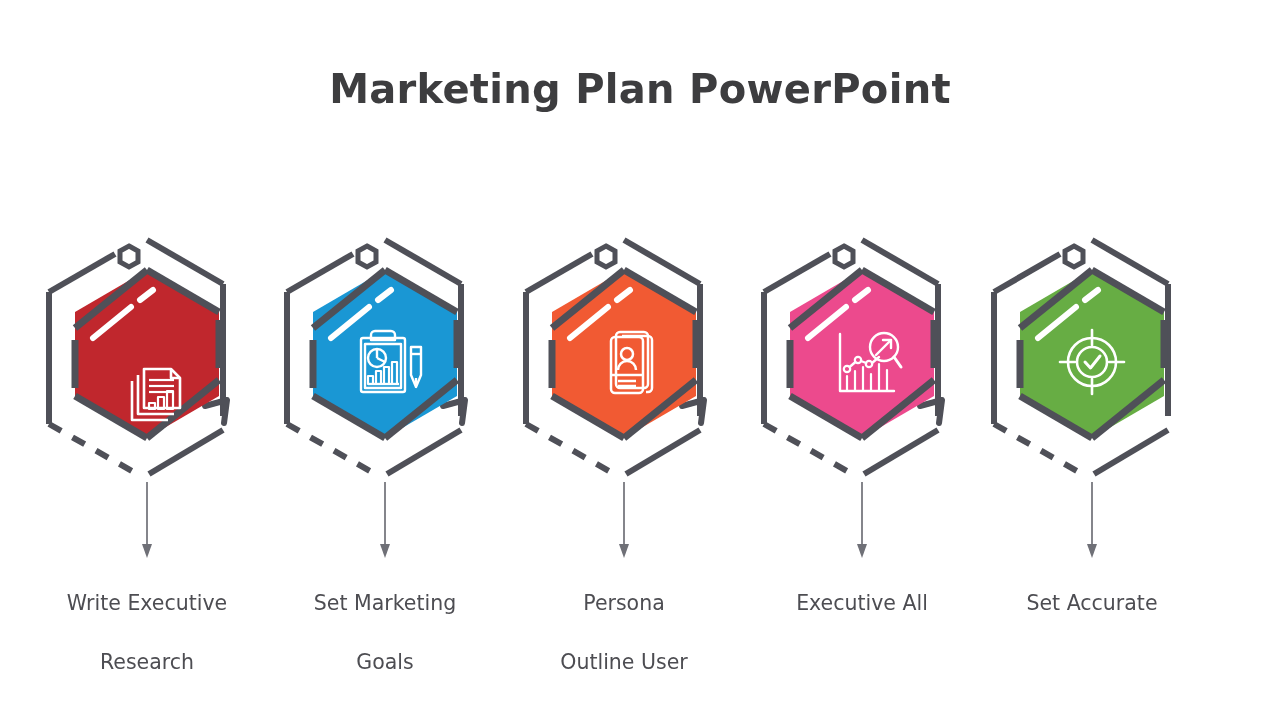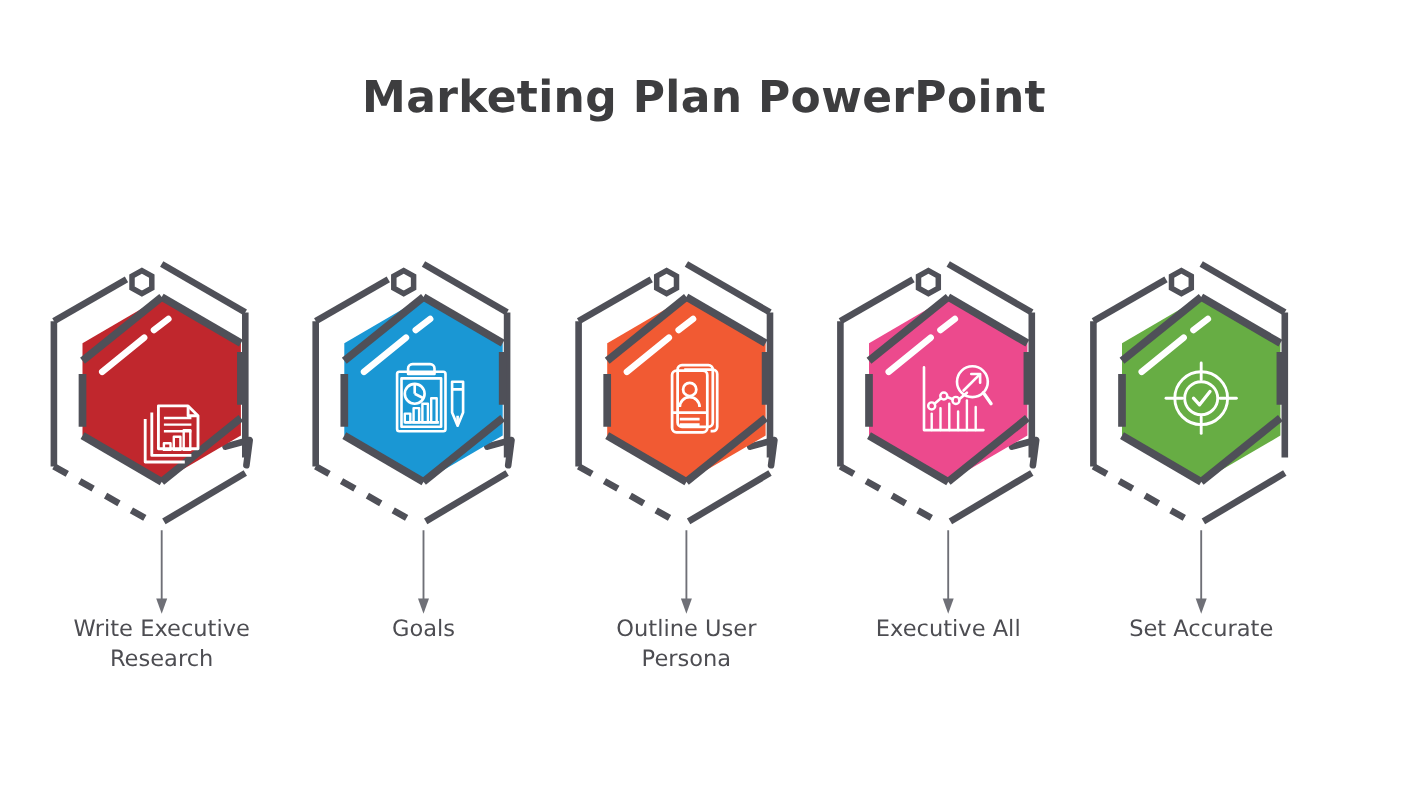--- a/index.html
+++ b/index.html
@@ -63,21 +63,21 @@
     left: 0;
     top: 330px;
     width: 240px;
     text-align: center;
     color: #4d4d52;
     font-size: 20.5px;
     line-height: 27px;
     font-family: "DejaVu Sans", sans-serif;
     font-weight: 400;
   }
-  .step-label span { display: block; }
+  .step-label span { display: block; margin-top: 32px; }
 </style>
 </head>
 <body>
 
 <div id="slide">
 
   <div id="slide-title">Marketing Plan PowerPoint</div>
 
   <div class="step" id="step-1" style="left:27px;">
     <div class="hex-wrap">
@@ -202,20 +202,21 @@
         </svg>
       </div>
     </div>
     <div class="step-connector" style="position:absolute;left:0;top:252px;width:240px;height:82px;">
       <svg width="240" height="82" viewBox="0 0 240 82">
         <path d="M 120 2 L 120 68" stroke="#6f7077" stroke-width="1.7" fill="none"></path>
         <polygon points="120,78 115,64 125,64" fill="#6f7077"></polygon>
       </svg>
     </div>
     <div class="step-label">
+      <span>Set Marketing</span>
       <span>Goals</span>
     </div>
   </div>
 
   <div class="step" id="step-3" style="left:504px;">
     <div class="hex-wrap">
       <svg width="240" height="260" viewBox="0 0 240 260" xmlns="http://www.w3.org/2000/svg">
         <g fill="none" stroke="#4f5058" stroke-width="6" stroke-linecap="butt">
           <path d="M 120 12 L 196 56"></path>
           <path d="M 196 56 L 196 188"></path>
@@ -261,22 +262,22 @@
         </svg>
       </div>
     </div>
     <div class="step-connector" style="position:absolute;left:0;top:252px;width:240px;height:82px;">
       <svg width="240" height="82" viewBox="0 0 240 82">
         <path d="M 120 2 L 120 68" stroke="#6f7077" stroke-width="1.7" fill="none"></path>
         <polygon points="120,78 115,64 125,64" fill="#6f7077"></polygon>
       </svg>
     </div>
     <div class="step-label">
+      <span>Persona</span>
       <span>Outline User</span>
-      <span>Persona</span>
     </div>
   </div>
 
   <div class="step" id="step-4" style="left:742px;">
     <div class="hex-wrap">
       <svg width="240" height="260" viewBox="0 0 240 260" xmlns="http://www.w3.org/2000/svg">
         <g fill="none" stroke="#4f5058" stroke-width="6" stroke-linecap="butt">
           <path d="M 120 12 L 196 56"></path>
           <path d="M 196 56 L 196 188"></path>
           <path d="M 196 202 L 122 246"></path>

